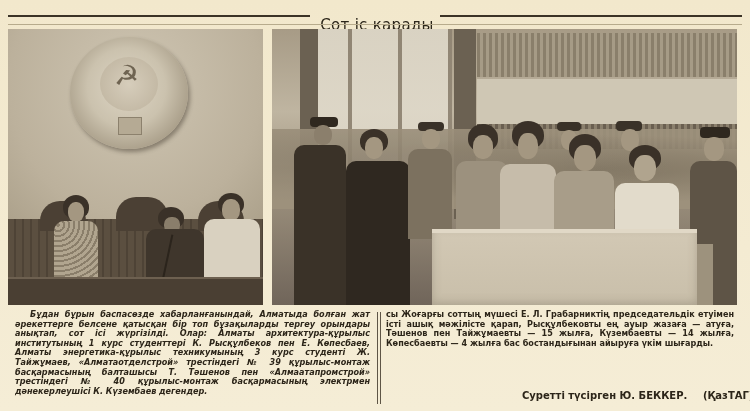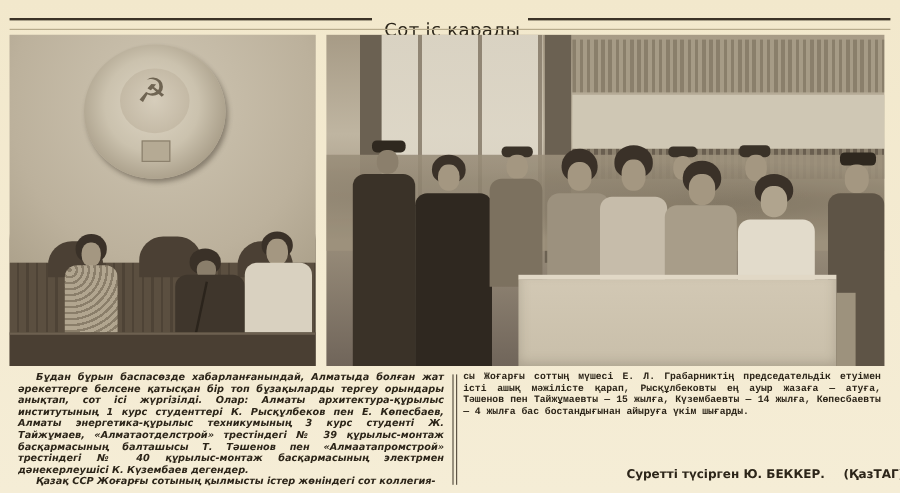--- a/index.html
+++ b/index.html
@@ -73,21 +73,21 @@
     position: absolute; left: 160px; top: 200px; width: 265px; height: 76px;
     background: linear-gradient(180deg,#d2c8b4 0%,#c8bea9 100%);
     border-top: 4px solid #e1d8c6; box-shadow: inset 0 -6px 10px rgba(80,70,55,0.25);
   }
   .dock-side { position: absolute; left: 425px; top: 215px; width: 16px; height: 61px; background: #9d927d; }
 
   
   .article { position: absolute; top: 310px; font-family: "DejaVu Sans", sans-serif; font-weight: bold;
     font-size: 8.1px; line-height: 9.6px; color: #2c2519; text-align: justify; }
   .col-left { left: 15px; width: 355px; font-style: italic; }
-  .col-right { left: 386px; width: 348px; font-family: Liberation Mono, monospace; }
+  .col-right { left: 386px; width: 348px; }
   .article p { margin: 0; text-indent: 15px; }
   .article p.noindent { text-indent: 0; }
   .col-divider { position: absolute; left: 377px; top: 312px; width: 1px; height: 92px; background: #5e5546; }
   .col-divider.b { left: 380px; }
   .caption { margin-top: 5px !important; }
   .credit-row { position: absolute; left: 400px; top: 390px; width: 348px; height: 12px; font-size: 10px; font-weight: bold; color: #2c2519; }
   .credit { position: absolute; left: 122px; }
   .agency { position: absolute; left: 303px; }
 </style>
 </head>
@@ -196,21 +196,20 @@
       <div class="face" style="left:432px;top:108px;width:20px;height:24px;"></div>
       <div class="body" style="left:418px;top:132px;width:47px;height:144px;background:#5e5446;"></div>
     </div>
 
     <div class="dock"></div>
     <div class="dock-side"></div>
   </div>
 
   <div class="article col-left">
     <p>Бұдан бұрын баспасөзде хабарланғанындай, Алматыда болған жат әрекеттерге белсене қатысқан бір топ бұзақыларды тергеу орындары анықтап, сот ісі жүргізілді. Олар: Алматы архитектура-құрылыс институтының 1 курс студенттері К. Рысқұлбеков пен Е. Көпесбаев, Алматы энергетика-құрылыс техникумының 3 курс студенті Ж. Тайжұмаев, «Алматаотделстрой» трестіндегі № 39 құрылыс-монтаж басқармасының балташысы Т. Тәшенов пен «Алмаатапромстрой» трестіндегі № 40 құрылыс-монтаж басқармасының электрмен дәнекерлеушісі К. Күзембаев дегендер.</p>
-    <p>Қазақ ССР Жоғарғы сотының қылмысты істер жөніндегі сот коллегия-</p>
   </div>
 
   <div class="col-divider"></div>
   <div class="col-divider b"></div>
 
   <div class="article col-right">
     <p class="noindent">сы Жоғарғы соттың мүшесі Е. Л. Грабарниктің председательдік етуімен істі ашық мәжілісте қарап, Рысқұлбековты ең ауыр жазаға — атуға, Тәшенов пен Тайжұмаевты — 15 жылға, Күзембаевты — 14 жылға, Көпесбаевты — 4 жылға бас бостандығынан айыруға үкім шығарды.</p>
   </div>
 
   <div class="credit-row">

